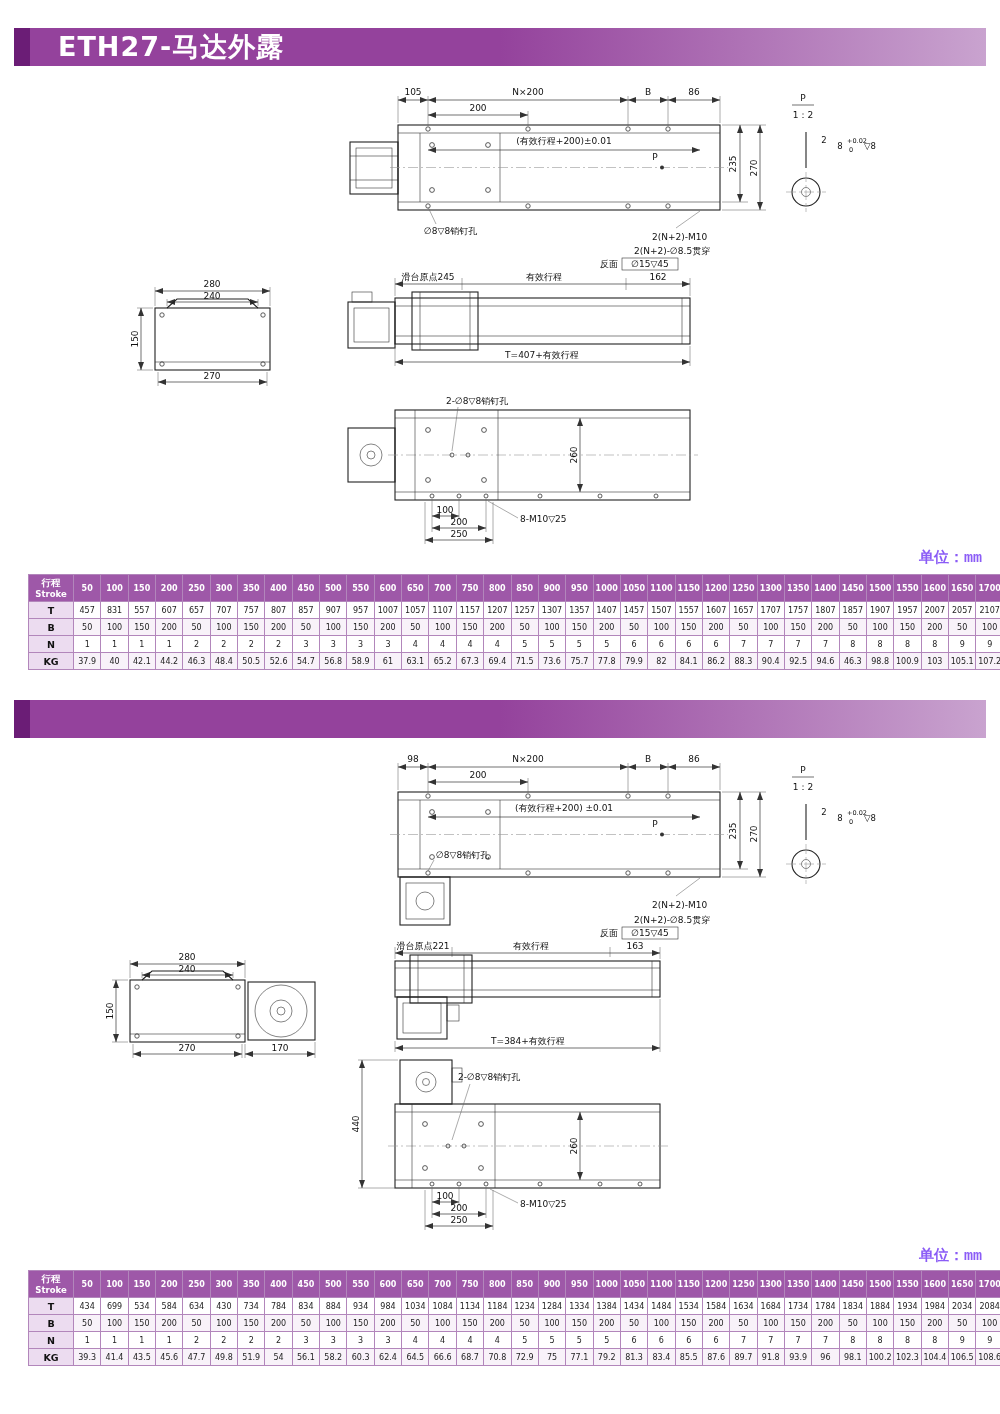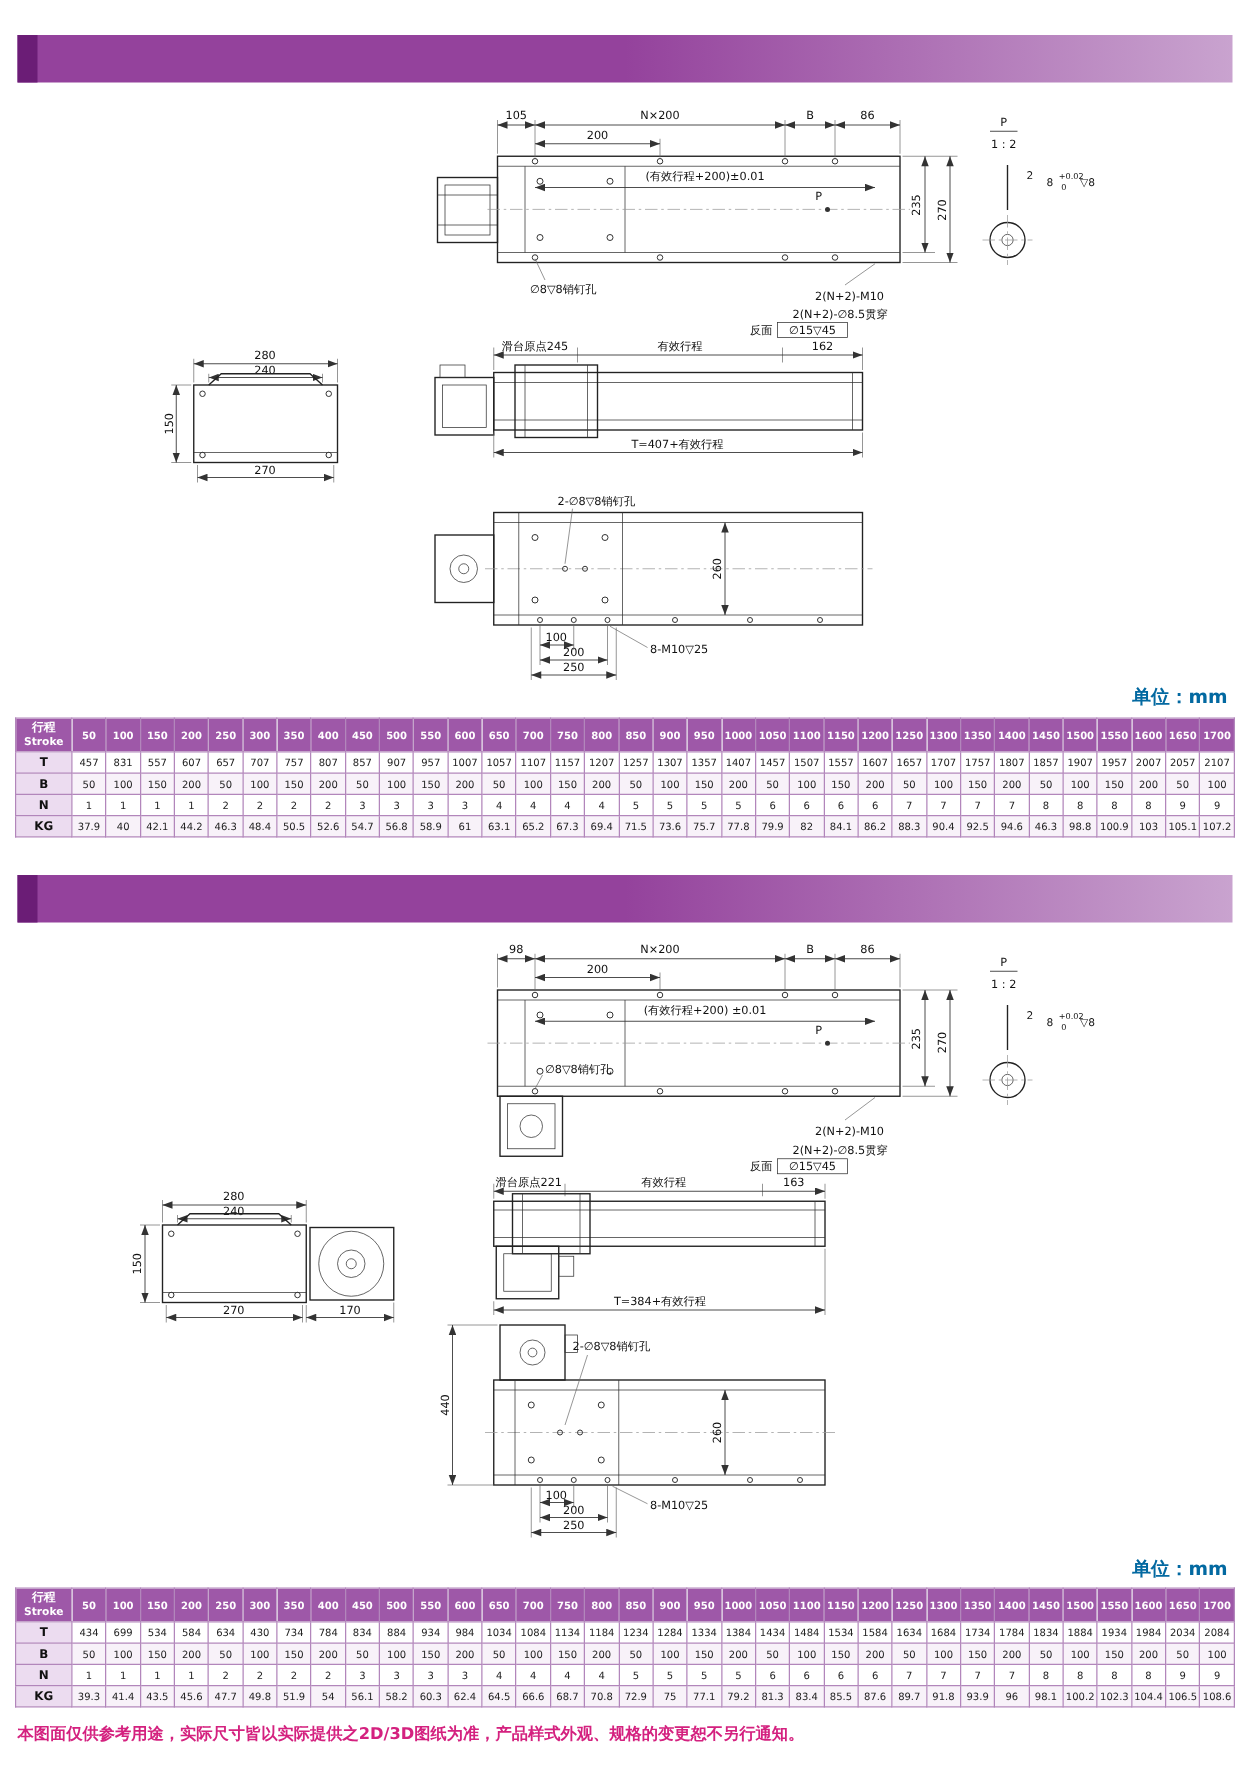--- a/index.html
+++ b/index.html
@@ -20,24 +20,24 @@
   .t65{font-size:6.5px;}
   .mid{text-anchor:middle;}
   .body{fill:none;stroke:#222;stroke-width:1.1;}
   .thin{fill:none;stroke:#333;stroke-width:0.6;}
   .dim{fill:none;stroke:#333;stroke-width:0.7;}
   .ext{fill:none;stroke:#666;stroke-width:0.55;}
   .cl{fill:none;stroke:#999;stroke-width:0.6;stroke-dasharray:10 3 2 3;}
   .hole{fill:none;stroke:#333;stroke-width:0.8;}
 
   
-  .unit{position:absolute;right:18px;font-size:15px;font-weight:bold;color:#0369a1;}
+  .unit{position:absolute;right:18px;font-size:15px;font-weight:bold;color:#8b5cf6;font-family:Liberation Mono, monospace;}
 
   
-  .tblwrap{position:absolute;left:12px;width:956px;}
+  .tblwrap{position:absolute;left:28px;width:956px;}
   .spec-table{border-collapse:collapse;table-layout:fixed;width:976px;}
   .spec-table th,.spec-table td{border:1px solid var(--c-table_border,#b286bb);text-align:center;padding:0;overflow:hidden;}
   .spec-table thead th{background:var(--c-table_head,#9e58a8);color:#fff;font-size:8px;font-weight:bold;height:26px;}
   .spec-table thead th.lbl-col{font-size:9px;}
   .spec-table thead th .cn{font-size:9.5px;line-height:12px;}
   .spec-table thead th .en{font-size:8.5px;line-height:11px;font-weight:bold;}
   .spec-table tbody th.lbl-col{background:var(--c-label_bg,#ecdcf0);color:#111;font-size:9.5px;font-weight:bold;height:16px;}
   .spec-table td{font-size:8px;color:#222;background:#fff;height:16px;}
   .spec-table tbody tr:nth-child(even) td{background:var(--c-row_alt,#faf5fb);}
   .lbl-col{width:44px;}
@@ -45,20 +45,21 @@
   
   .footer-note{position:absolute;left:14px;top:1378px;font-size:13px;font-weight:bold;color:var(--c-footer_text,#d4217f);}
 </style>
 </head>
 <body>
 
 <div class="page">
 
   <div class="sec-header" style="top:28px;">
     <div class="sec-accent"></div>
+    <h1 class="sec-title">ETH27-马达外露</h1>
   </div>
 
   <svg class="draw" style="top:70px;" width="1000" height="480" viewBox="0 0 1000 480">
     <defs>
       <marker id="ae1" markerWidth="9" markerHeight="7" refX="8" refY="3" orient="auto" markerUnits="userSpaceOnUse">
           <path d="M0,0L8,3L0,6Z" fill="#333"></path>
         </marker>
       <marker id="as1" markerWidth="9" markerHeight="7" refX="0" refY="3" orient="auto" markerUnits="userSpaceOnUse">
           <path d="M8,0L0,3L8,6Z" fill="#333"></path>
         </marker>
@@ -825,15 +826,14 @@
             <td>100.2</td>
             <td>102.3</td>
             <td>104.4</td>
             <td>106.5</td>
             <td>108.6</td>
           </tr>
         </tbody>
       </table>
   </div>
 
-  <div class="footer-note">本图面仅供参考用途，实际尺寸皆以实际提供之2D/3D图纸为准，产品样式外观、规格的变更恕不另行通知。</div>
 
 </div>
 
 </body></html>

